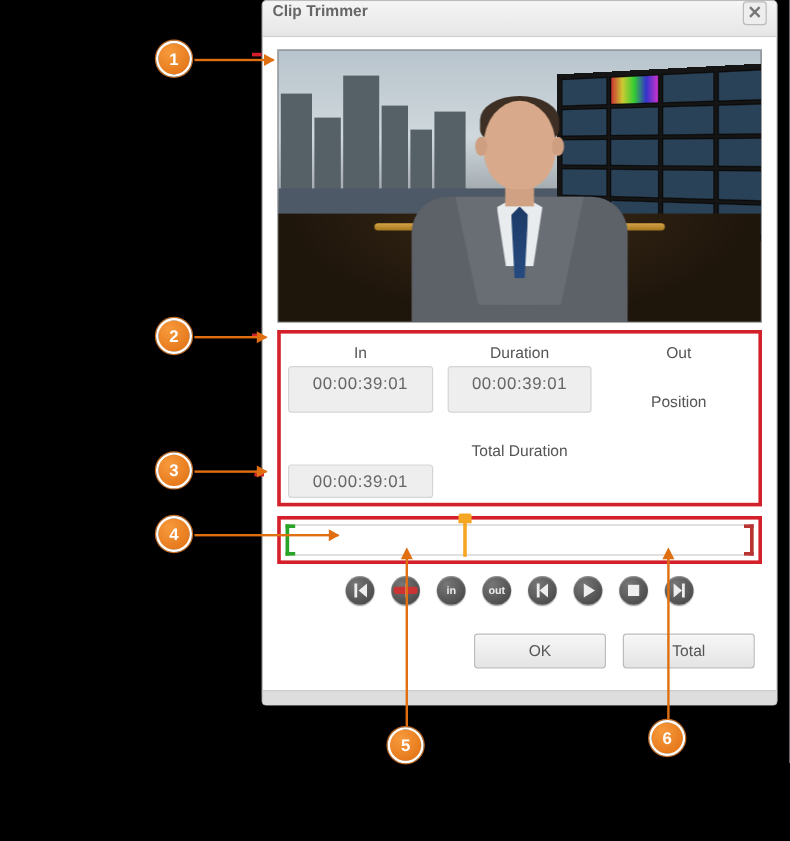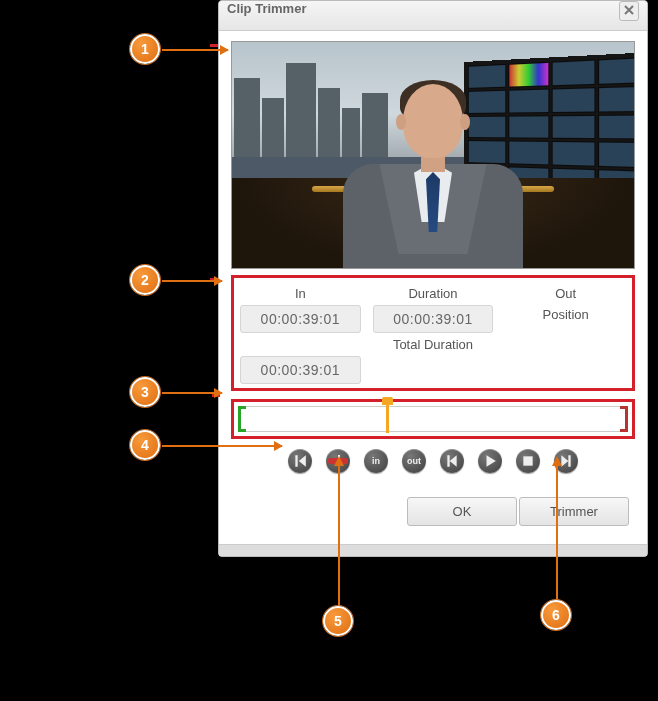--- a/index.html
+++ b/index.html
@@ -104,21 +104,21 @@
     grid-template-columns:1fr 1fr 1fr;
     column-gap:12px;
     row-gap:2px;
     text-align:center;
   }
   .tc-label{color:#555;font-size:13px;padding:2px 0;}
   .tc-val{
     background:#eee;border:1px solid #d5d5d5;border-radius:3px;
     padding:5px 0;color:#666;font-size:14px;letter-spacing:0.5px;
   }
-  .tc-row2{margin-top:0;}
+  .tc-row2{margin-top:20px;}
   .blank{visibility:hidden;}
 
   .scrub-wrap{
     border:3px solid #d4202a;
     margin-top:8px;
     padding:4px;
   }
   .scrub{
     position:relative;height:26px;background:#fff;border:1px solid #ccc;
   }
@@ -137,21 +137,21 @@
     box-shadow:inset 0 1px 1px rgba(255,255,255,0.3),0 1px 1px rgba(0,0,0,0.4);
     display:flex;align-items:center;justify-content:center;
     color:#eee;font-size:9px;font-weight:bold;cursor:pointer;
     position:relative;
   }
   .cbtn svg{width:14px;height:14px;fill:#eee;}
   .cbtn .redstripe{position:absolute;left:2px;right:2px;top:9px;height:6px;background:#c33;border-radius:2px;}
   .cbtn .redstripe::after{content:"";position:absolute;left:50%;top:-3px;width:2px;height:12px;background:#eee;}
 
   .dlg-buttons{
-    margin-top:24px;display:flex;justify-content:flex-end;gap:2px;
+    margin-top:24px;display:flex;justify-content:flex-end;gap:14px;
     padding:0 6px 4px;
   }
   .dlg-btn{
     width:110px;padding:6px 0;text-align:center;
     background:linear-gradient(#f7f7f7,#e4e4e4);
     border:1px solid #bcbcbc;border-radius:3px;color:#555;cursor:pointer;
   }
   .bottombar{height:12px;background:#ddd;border-top:1px solid #ccc;}
 
   
@@ -290,21 +290,21 @@
       </div>
       <div class="cbtn">
         <svg viewBox="0 0 12 12">
             <path d="M2 1v10l6-5zM8 1h2v10H8z"></path>
           </svg>
       </div>
     </div>
 
     <div class="dlg-buttons">
       <div class="dlg-btn">OK</div>
-      <div class="dlg-btn">Trimmer</div>
+      <div class="dlg-btn">Total</div>
     </div>
   </div>
   <div class="bottombar"></div>
 </div>
 
 <div class="callout" style="left:130px;top:34px;">1</div>
 <div class="arrow" style="left:162px;top:49px;width:66px;"></div>
 
 <div class="callout" style="left:130px;top:265px;">2</div>
 <div class="arrow" style="left:162px;top:280px;width:60px;"></div>

